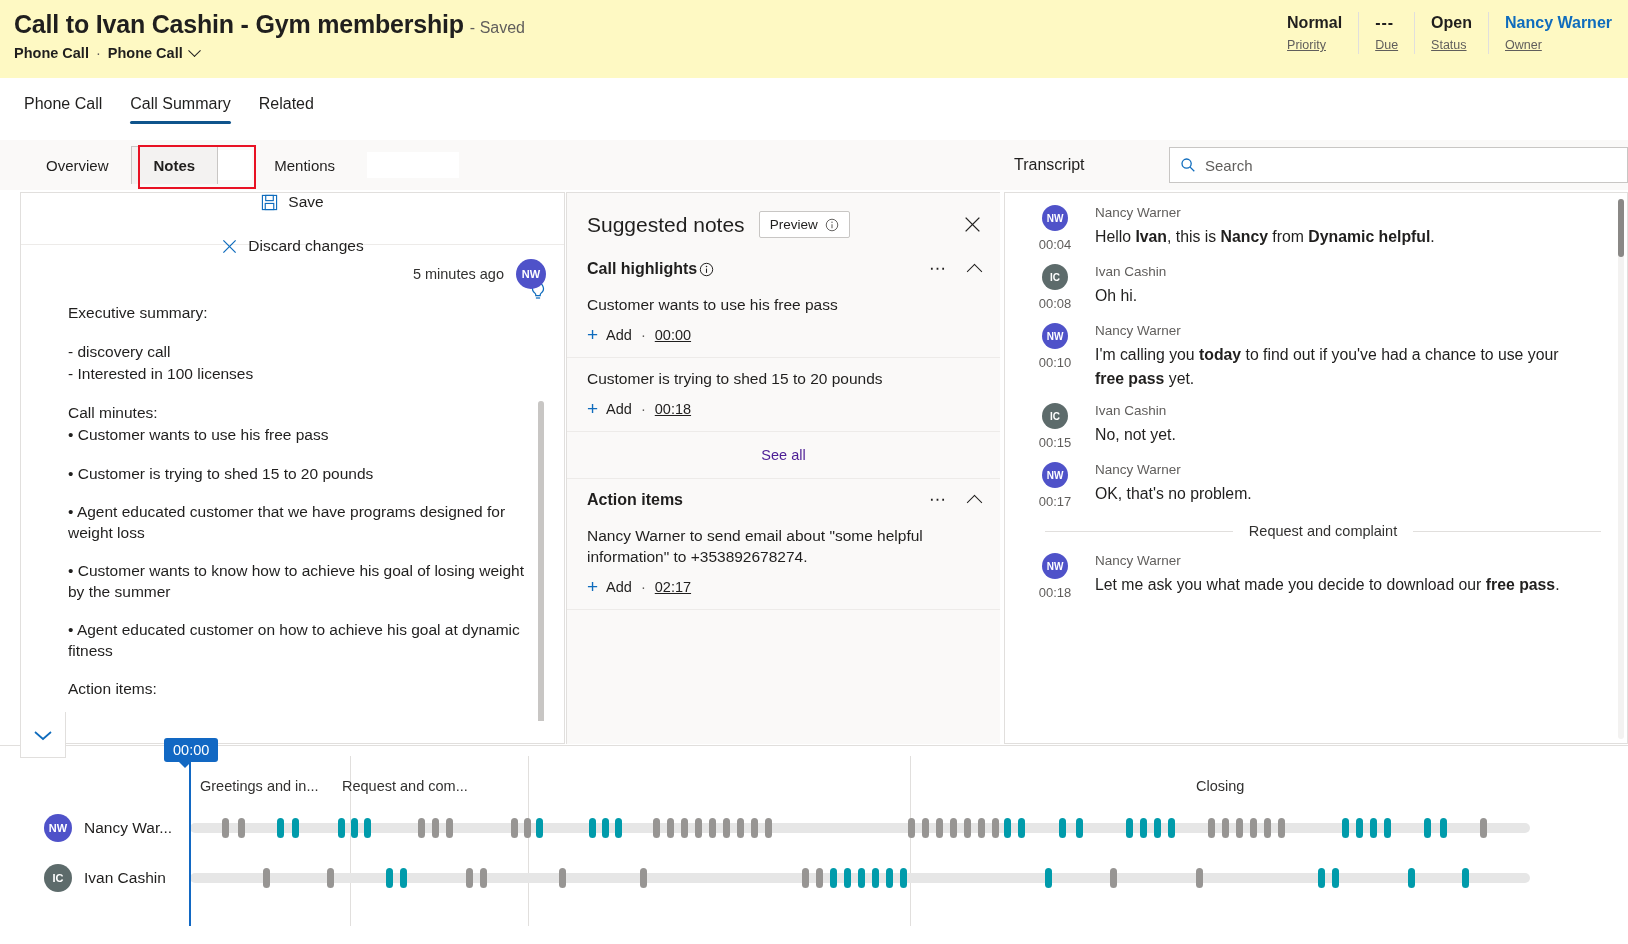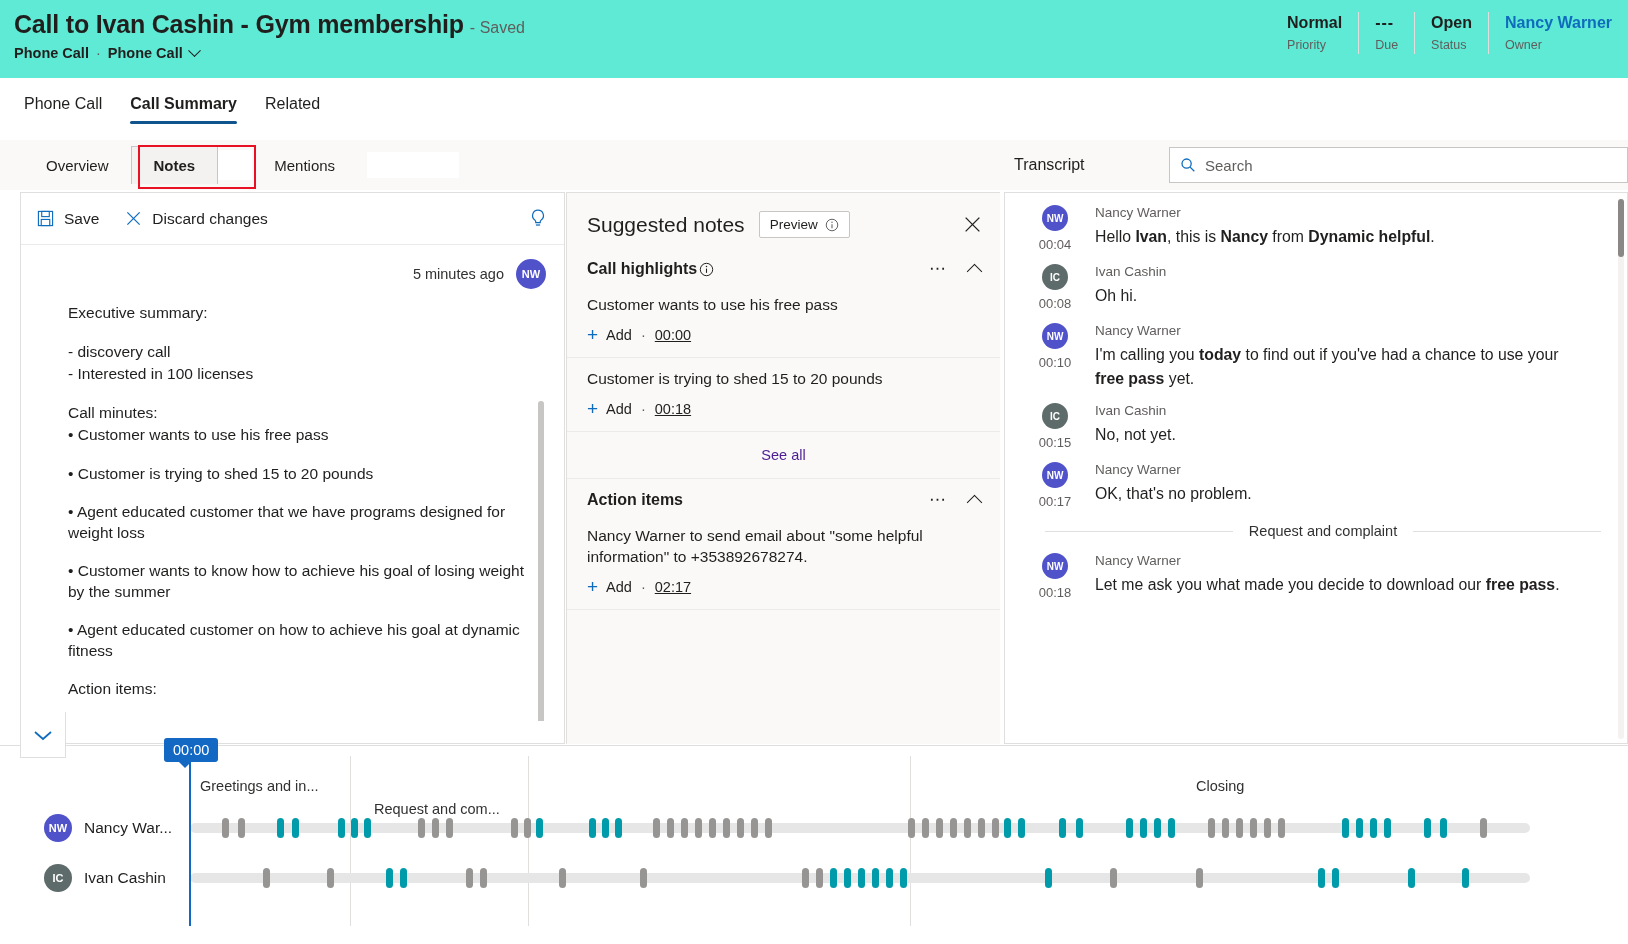--- a/index.html
+++ b/index.html
@@ -7,59 +7,59 @@
   html, body {
     width: 1628px; height: 944px;
     font-family: "Liberation Sans", sans-serif;
     background: #ffffff;
     color: #201f1e;
     overflow: hidden;
   }
   .page { position: relative; width: 1628px; height: 944px; background:#fff; }
 
   
-  .hdr { position:absolute; left:0; top:0; width:1628px; height:78px; background:#5eead4; }
+  .hdr { position:absolute; left:0; top:0; width:1628px; height:78px; background:#fef9c3; }
   .hdr-left { position:absolute; left:14px; top:10px; }
   .rec-title { font-size:25px; font-weight:700; color:#201f1e; letter-spacing:-.2px; display:inline; }
   .rec-saved { font-size:16px; color:#605e5c; font-weight:400; display:inline; margin-left:6px; }
   .rec-sub { margin-top:6px; font-size:14.5px; font-weight:700; color:#201f1e; display:flex; align-items:center; gap:7px;}
   .rec-sub .dot { font-weight:400; color:#605e5c; }
   .chev { display:inline-block; width:9px; height:9px; border-right:1.6px solid #201f1e; border-bottom:1.6px solid #201f1e; transform:rotate(45deg) translate(-2px,-2px); }
 
   .hdr-right { position:absolute; right:16px; top:12px; display:flex; align-items:flex-start; }
   .hstat { padding:0 16px; display:flex; flex-direction:column; align-items:flex-start; border-right:1px solid #e1dfdd; }
   .hstat:last-child { border-right:none; padding-right:0; }
   .hstat .v { font-size:16px; font-weight:700; color:#201f1e; line-height:22px; white-space:nowrap; }
   .hstat .v.link { color:#0f6cbd; }
-  .hstat .l { font-size:12.5px; color:#605e5c; line-height:18px; margin-top:2px; }
+  .hstat .l { font-size:12.5px; color:#605e5c; line-height:18px; margin-top:2px;text-decoration:underline; }
   .hstat.due .v { letter-spacing:1px; }
 
   
   .maintabs { position:absolute; left:0; top:80px; width:1628px; height:44px; display:flex; align-items:flex-end; padding-left:12px; gap:4px;}
   .mtab { font-size:16px; color:#201f1e; padding:6px 12px 11px 12px; cursor:pointer; position:relative; }
-  .mtab.active { font-weight:700; }
+  .mtab.active { font-weight:400; }
   .mtab.active::after { content:""; position:absolute; left:12px; right:12px; bottom:0; height:3px; background:#0f548c; border-radius:2px; }
 
   
   .subtabs { position:absolute; left:0; top:140px; width:1000px; height:50px; background:#faf9f8; display:flex; align-items:center; padding-left:24px; }
   .stab { font-size:15px; color:#201f1e; padding:10px 22px; position:relative; cursor:pointer; }
   .stab.sel { background:#f3f2f1; border:1px solid #c8c6c4; border-bottom:none; font-weight:700; }
   .stab-ghost { width:92px; height:26px; background:#ffffff; margin-left:10px; }
   .stab-blank { width:34px; height:30px; background:#ffffff; }
   .notes-hl { position:absolute; left:138px; top:145px; width:118px; height:44px; border:2.5px solid #e81123; pointer-events:none; z-index:30; }
 
   
   .tr-head { position:absolute; left:1000px; top:140px; width:628px; height:50px; background:#faf9f8; display:flex; align-items:center; }
   .tr-title { font-size:16px; color:#201f1e; margin-left:14px; width:155px; }
   .tr-search { flex:1; height:36px; background:#fff; border:1px solid #c8c6c4; display:flex; align-items:center; padding:0 10px; gap:9px; }
   .tr-search .ph { font-size:15px; color:#605e5c; }
 
   
   .notes-panel { position:absolute; left:20px; top:192px; width:545px; height:552px; background:#fff; border:1px solid #e1dfdd; }
-  .notes-toolbar { height:52px; border-bottom:1px solid #edebe9; display:flex; align-items:center; padding:0 16px; gap:26px; }
+  .notes-toolbar { height:52px; border-bottom:1px solid #edebe9; display:flex; align-items:center; padding:0 16px; gap:26px;flex-direction:column; }
   .tb-btn { display:flex; align-items:center; gap:10px; font-size:15.5px; color:#201f1e; cursor:pointer; }
   .tb-btn .gl { color:#0f6cbd; display:flex; align-items:center; }
   .bulb { margin-left:auto; color:#0f6cbd; display:flex; align-items:center; }
 
   .notes-meta { display:flex; align-items:center; justify-content:flex-end; gap:12px; padding:14px 18px 0 0; }
   .notes-meta .ago { font-size:14.5px; color:#323130; }
   .avatar { border-radius:50%; color:#fff; display:flex; align-items:center; justify-content:center; font-weight:700; }
   .av-nw { background:#4f52c9; }
   .av-ic { background:#5d6b6b; }
   .av-28 { width:28px; height:28px; font-size:11px; }
@@ -406,21 +406,21 @@
   </div>
 
   <div class="timeline">
     <div class="tl-badge">00:00</div>
     <div class="tl-playhead"></div>
     <div id="timeline-extras">
         <div class="seg-div" style="left: 350px;"></div>
         <div class="seg-div" style="left: 528px;"></div>
         <div class="seg-div" style="left: 910px;"></div>
         <div class="seg-lbl" style="left: 200px;">Greetings and in...</div>
-        <div class="seg-lbl" style="left: 374px; margin-top: 23px;">Request and com...</div>
+        <div class="seg-lbl" style="left: 342px;">Request and com...</div>
         <div class="seg-lbl" style="left: 1196px;">Closing</div>
       </div>
 
     <div class="trow" id="row-nw" style="top:62px;">
       <div class="who">
         <div class="avatar av-nw av-28">NW</div>
         <span>Nancy War...</span>
       </div>
       <div class="track" id="track-nw">
           <i class="mk g" style="left: 32px;"></i>

